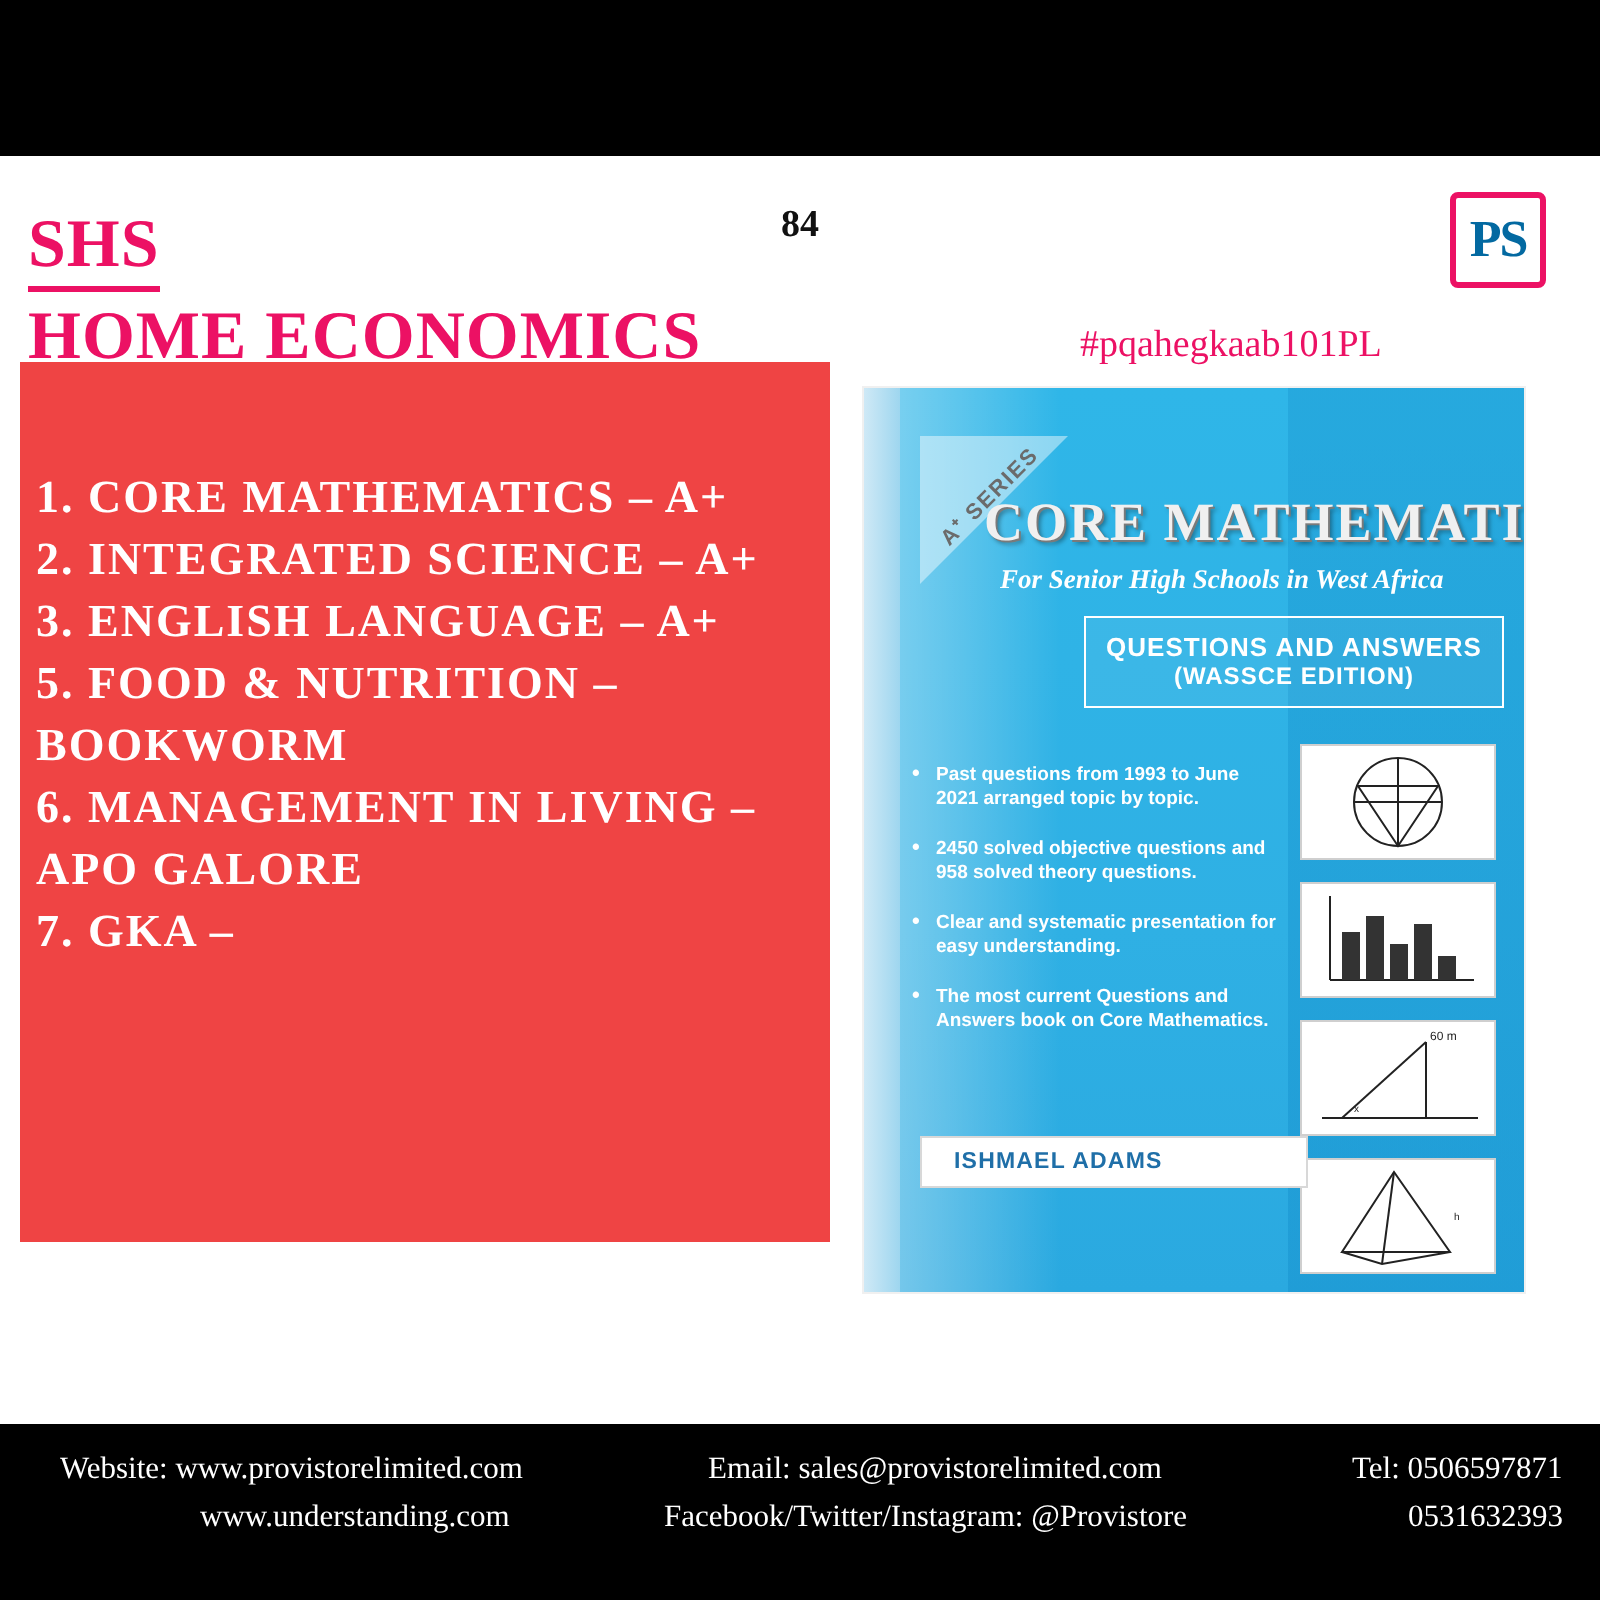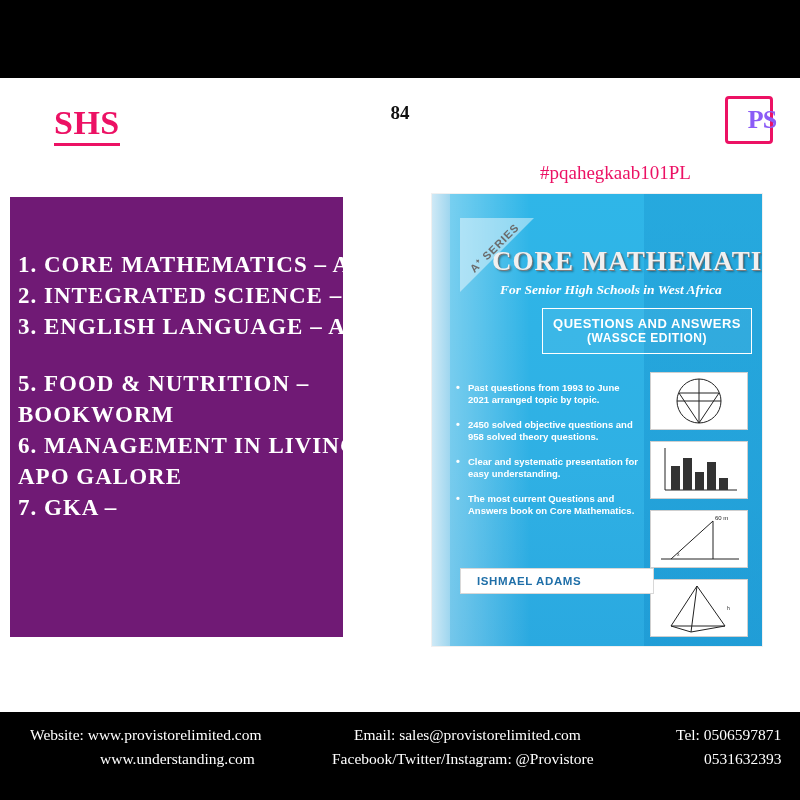--- a/index.html
+++ b/index.html
@@ -61,32 +61,30 @@
     background: #ffffff;
   }
   .ps-logo .ps-inner {
     position: absolute;
     left: 50%;
     top: 50%;
     transform: translate(-50%, -50%);
     font-family: "Liberation Serif", serif;
     font-weight: bold;
     font-size: 26px;
-    color: #8b5cf6;
+    color: #0369a1;
     letter-spacing: -1px;
     line-height: 1;
-    margin-left: 13px;
   }
   
   .heading {
     position: absolute;
     left: 14px;
     top: 104px;
     color: #ec1164;
-    margin-left: 40px;
   }
   .heading .line1 {
     font-family: "Liberation Serif", serif;
     font-weight: bold;
     font-size: 34px;
     line-height: 38px;
     letter-spacing: 0.5px;
     border-bottom: 3px solid #ec1164;
     display: inline-block;
     padding-bottom: 1px;
@@ -106,43 +104,42 @@
     top: 162px;
     color: #ec1164;
     font-family: "Liberation Serif", serif;
     font-size: 19px;
     font-weight: normal;
   }
   
   .pink-panel {
     position: absolute;
     left: 10px;
-    top: 197px;
-    width: 333px;
+    top: 181px;
+    width: 405px;
     height: 440px;
-    background: #701a75;
+    background: #ef4444;
     color: #ffffff;
   }
   .list {
     position: absolute;
     left: 8px;
     top: 52px;
     width: 395px;
   }
   .list-item {
     font-family: "Liberation Serif", serif;
     font-weight: bold;
     font-size: 23px;
     line-height: 31px;
     letter-spacing: 1px;
     color: #ffffff;
     white-space: pre-line;
   }
   .list-item.gap {
-    margin-top: 26px;
   }
   
   .book {
     position: absolute;
     left: 432px;
     top: 194px;
     width: 330px;
     height: 452px;
     background: linear-gradient(180deg, #2fb6e8 0%, #2fb0e4 60%, #2aa9e0 100%);
     box-shadow: 0 0 0 1px rgba(0,0,0,0.06);
@@ -326,20 +323,21 @@
   <div class="bottom-bar"></div>
 
   <div class="page-number">84</div>
 
   <div class="ps-logo">
     <div class="ps-inner">PS</div>
   </div>
 
   <div class="heading">
     <div class="line1">SHS</div>
+    <div class="line2">HOME ECONOMICS</div>
   </div>
 
   <div class="hashtag">#pqahegkaab101PL</div>
 
   <div class="pink-panel">
     <div class="list">
       <div class="list-item">1. CORE MATHEMATICS – A+</div>
       <div class="list-item">2. INTEGRATED SCIENCE – A+</div>
       <div class="list-item">3. ENGLISH LANGUAGE – A+</div>
       <div class="list-item gap">5. FOOD &amp; NUTRITION –

